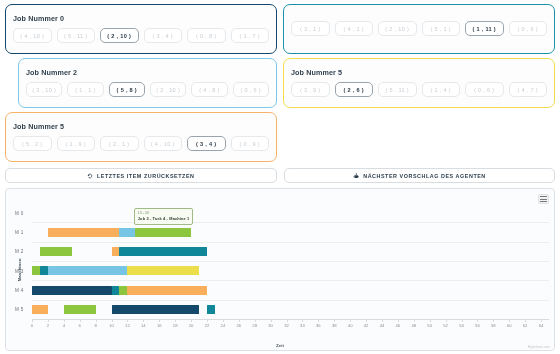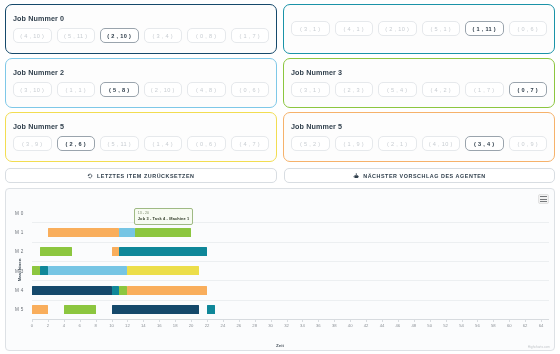--- a/index.html
+++ b/index.html
@@ -155,40 +155,29 @@
       <div class="job-card" style="border-color: rgb(26, 147, 168);">
         <div class="chips">
           <div class="chip">( 3 , 1 )</div>
           <div class="chip">( 4 , 1 )</div>
           <div class="chip">( 2 , 10 )</div>
           <div class="chip">( 5 , 1 )</div>
           <div class="chip active" style="border-color: rgb(154, 164, 173);">( 1 , 11 )</div>
           <div class="chip">( 0 , 6 )</div>
         </div>
       </div>
-      <div class="job-card" style="border-color: rgb(126, 200, 232);">
+      <div class="job-card" style="border-color: rgb(126, 200, 232); margin-left: 13px;">
         <div class="job-title">Job Nummer 2</div>
         <div class="chips">
           <div class="chip">( 3 , 10 )</div>
           <div class="chip">( 1 , 1 )</div>
           <div class="chip active" style="border-color: rgb(154, 164, 173);">( 5 , 8 )</div>
           <div class="chip">( 2 , 10 )</div>
           <div class="chip">( 4 , 8 )</div>
           <div class="chip">( 0 , 6 )</div>
-        </div>
-      </div>
-      <div class="job-card" style="border-color: rgb(140, 198, 63);">
-        <div class="job-title">Job Nummer 3</div>
-        <div class="chips">
-          <div class="chip">( 3 , 1 )</div>
-          <div class="chip">( 2 , 3 )</div>
-          <div class="chip">( 5 , 4 )</div>
-          <div class="chip">( 4 , 2 )</div>
-          <div class="chip">( 1 , 7 )</div>
-          <div class="chip active" style="border-color: rgb(154, 164, 173);">( 0 , 7 )</div>
         </div>
       </div>
       <div class="job-card" style="border-color: rgb(242, 221, 82);">
         <div class="job-title">Job Nummer 5</div>
         <div class="chips">
           <div class="chip">( 3 , 9 )</div>
           <div class="chip active" style="border-color: rgb(154, 164, 173);">( 2 , 6 )</div>
           <div class="chip">( 5 , 11 )</div>
           <div class="chip">( 1 , 4 )</div>
           <div class="chip">( 0 , 6 )</div>

